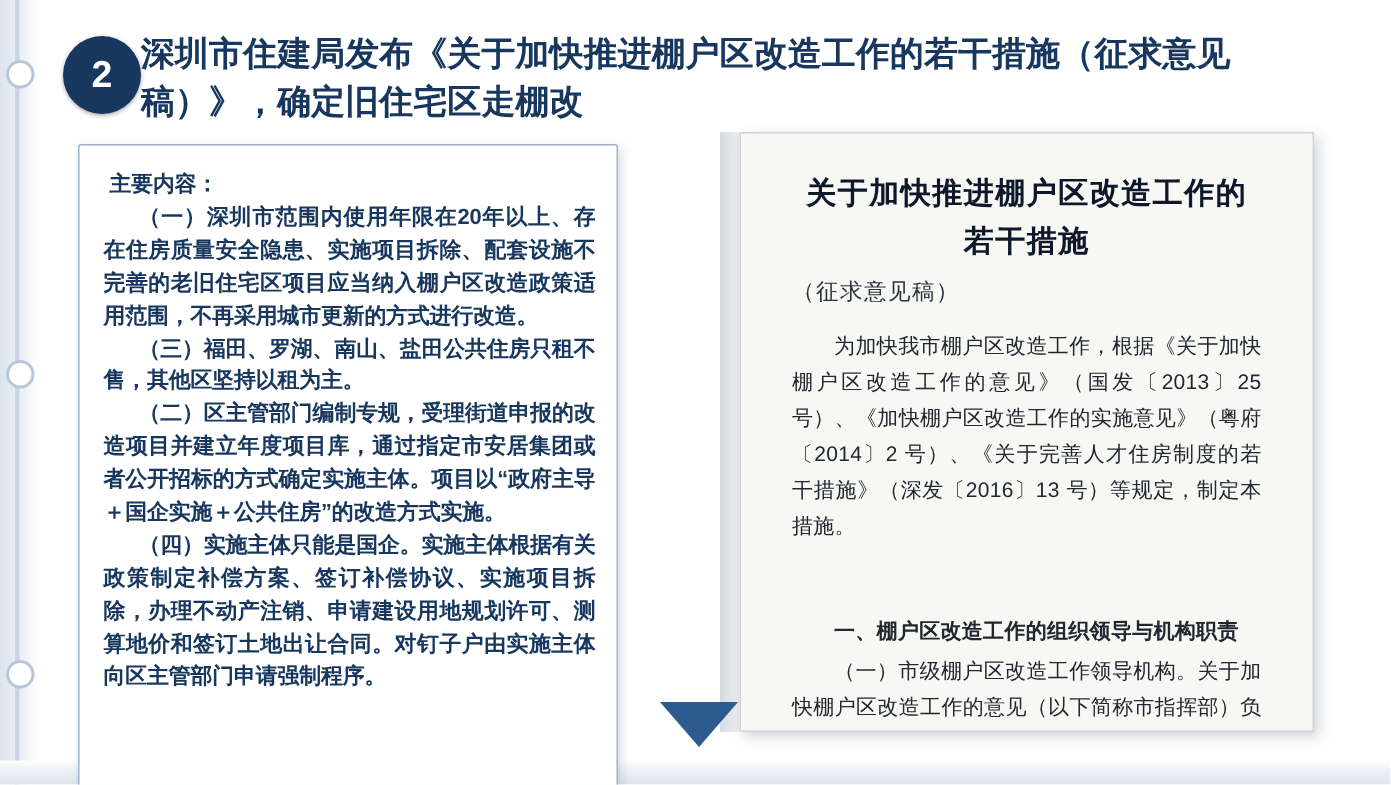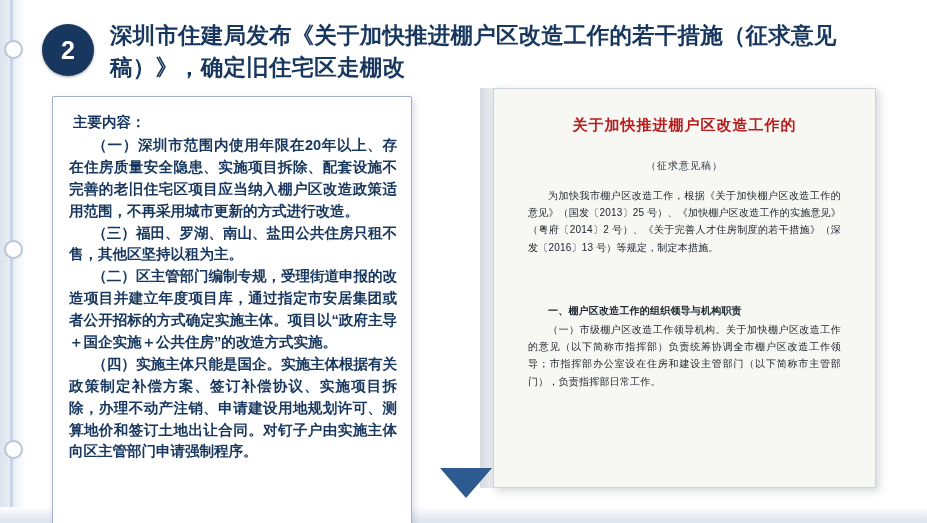--- a/index.html
+++ b/index.html
@@ -65,21 +65,21 @@
     color: #ffffff;
     font-size: 25px;
     font-weight: bold;
     display: flex;
     align-items: center;
     justify-content: center;
     box-shadow: 0 1px 3px rgba(0,0,0,0.35);
   }
   .header-title {
     position: absolute;
-    left: 76px;
+    left: 60px;
     top: 6px;
     width: 800px;
     font-size: 22.5px;
     font-weight: bold;
     color: #17375e;
     line-height: 1.42;
     letter-spacing: 0.2px;
   }
   
   .content-card {
@@ -131,38 +131,37 @@
     height: 400px;
     background: #f7f7f3;
     border: 1px solid #cfd4d8;
     box-shadow: 3px 3px 8px rgba(60,70,85,0.22);
     box-sizing: border-box;
     padding: 24px 34px 10px 34px;
     overflow: hidden;
   }
   .doc-title {
     text-align: center;
-    font-size: 15px;
-    font-weight: bold;
-    color: #b91c1c;
+    font-size: 20px;
+    font-weight: bold;
+    color: #0f172a;
     line-height: 1.6;
     letter-spacing: 1px;
   }
   .doc-subtitle {
-    text-align: center;
-    font-size: 10px;
+    font-size: 15px;
     color: #2a3340;
-    margin-top: 22px;
+    margin-top: 8px;
     letter-spacing: 1px;
   }
   .doc-body {
     margin-top: 14px;
   }
   .doc-para {
-    font-size: 10px;
+    font-size: 14px;
     color: #20272f;
     line-height: 1.72;
     margin: 0 0 2px 0;
     text-align: justify;
     letter-spacing: 0.2px;
   }
   .doc-para.indent {
     text-indent: 2em;
   }
   .doc-para.bold {
@@ -213,20 +212,21 @@
     <p class="card-para first-line-indent">（一）深圳市范围内使用年限在20年以上、存在住房质量安全隐患、实施项目拆除、配套设施不完善的老旧住宅区项目应当纳入棚户区改造政策适用范围，不再采用城市更新的方式进行改造。</p>
     <p class="card-para first-line-indent">（三）福田、罗湖、南山、盐田公共住房只租不售，其他区坚持以租为主。</p>
     <p class="card-para first-line-indent">（二）区主管部门编制专规，受理街道申报的改造项目并建立年度项目库，通过指定市安居集团或者公开招标的方式确定实施主体。项目以“政府主导＋国企实施＋公共住房”的改造方式实施。</p>
     <p class="card-para first-line-indent">（四）实施主体只能是国企。实施主体根据有关政策制定补偿方案、签订补偿协议、实施项目拆除，办理不动产注销、申请建设用地规划许可、测算地价和签订土地出让合同。对钉子户由实施主体向区主管部门申请强制程序。</p>
   </div>
 
   <div class="doc-shadow"></div>
 
   <div class="doc-page">
     <div class="doc-title">关于加快推进棚户区改造工作的</div>
+    <div class="doc-title">若干措施</div>
     <div class="doc-subtitle">（征求意见稿）</div>
     <div class="doc-body">
       <p class="doc-para indent">为加快我市棚户区改造工作，根据《关于加快棚户区改造工作的意见》（国发〔2013〕25 号）、《加快棚户区改造工作的实施意见》（粤府〔2014〕2 号）、《关于完善人才住房制度的若干措施》（深发〔2016〕13 号）等规定，制定本措施。</p>
       <p class="doc-para indent bold">一、棚户区改造工作的组织领导与机构职责</p>
       <p class="doc-para indent">（一）市级棚户区改造工作领导机构。关于加快棚户区改造工作的意见（以下简称市指挥部）负责统筹协调全市棚户区改造工作领导；市指挥部办公室设在住房和建设主管部门（以下简称市主管部门），负责指挥部日常工作。</p>
     </div>
   </div>
 
   <div class="chevron">
     <svg width="52" height="34" viewBox="0 0 52 34">

